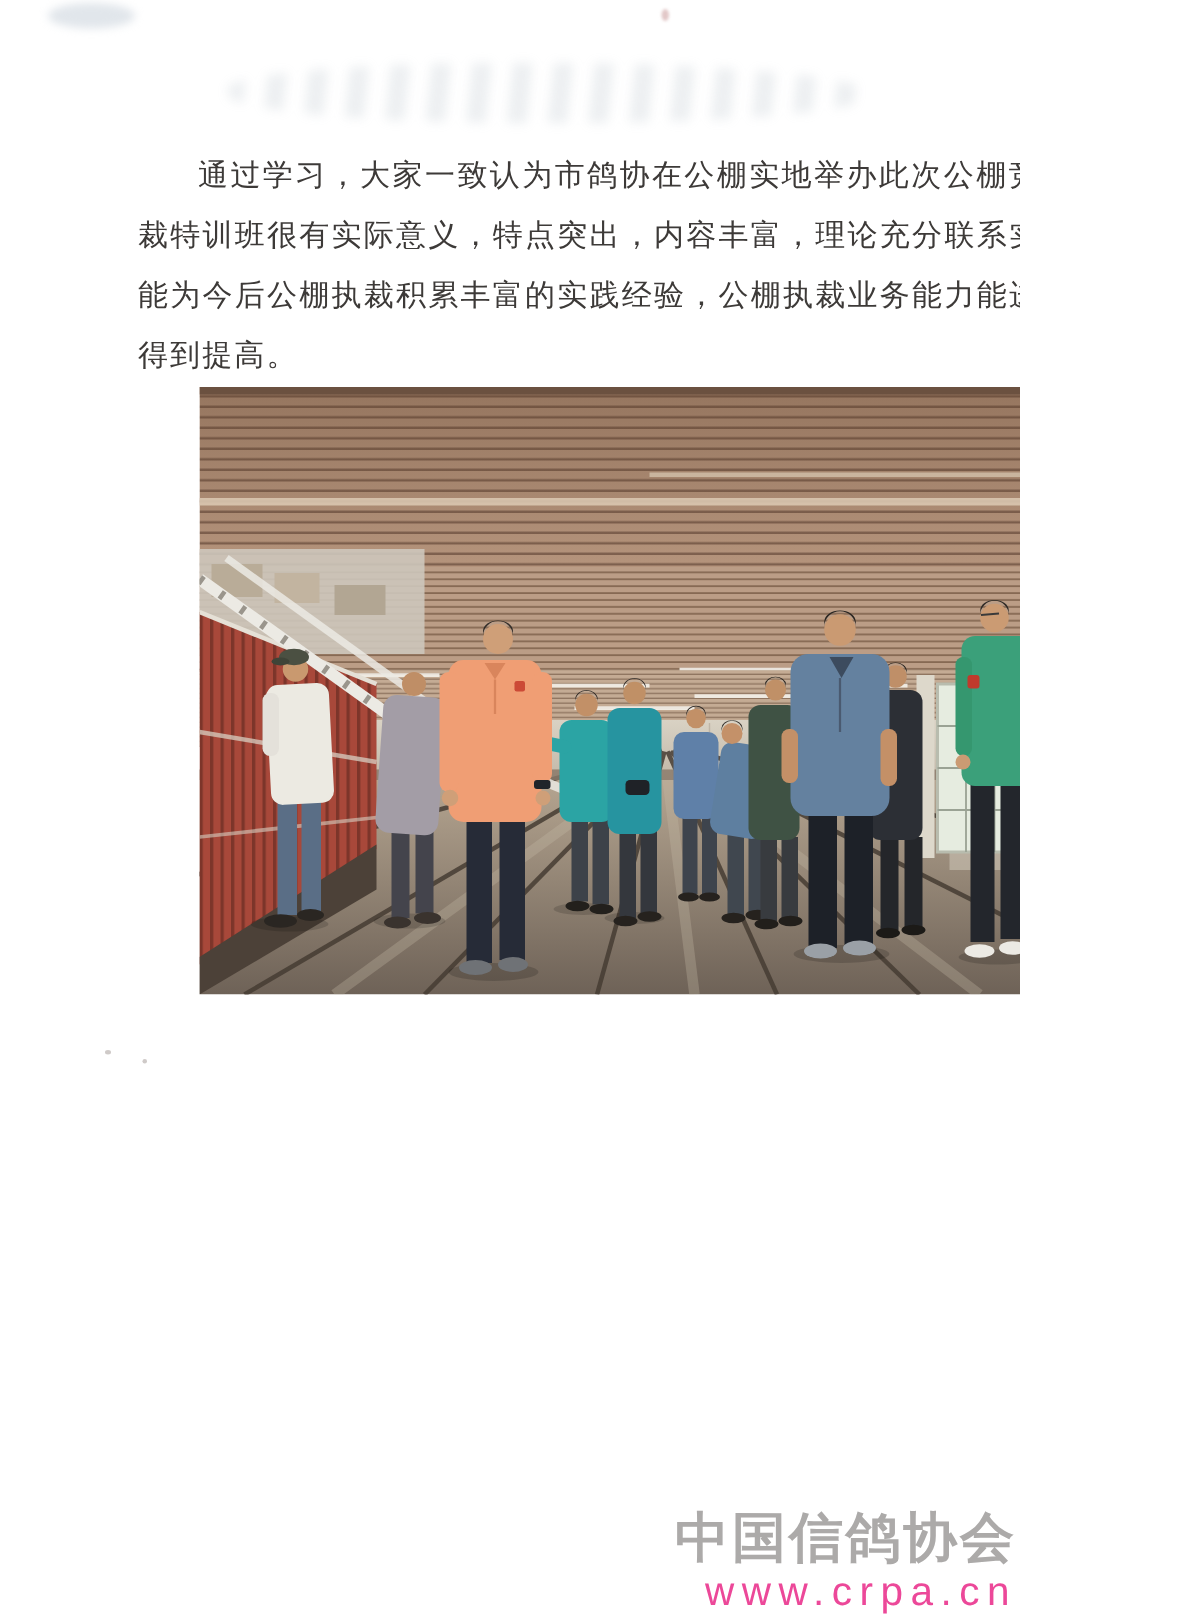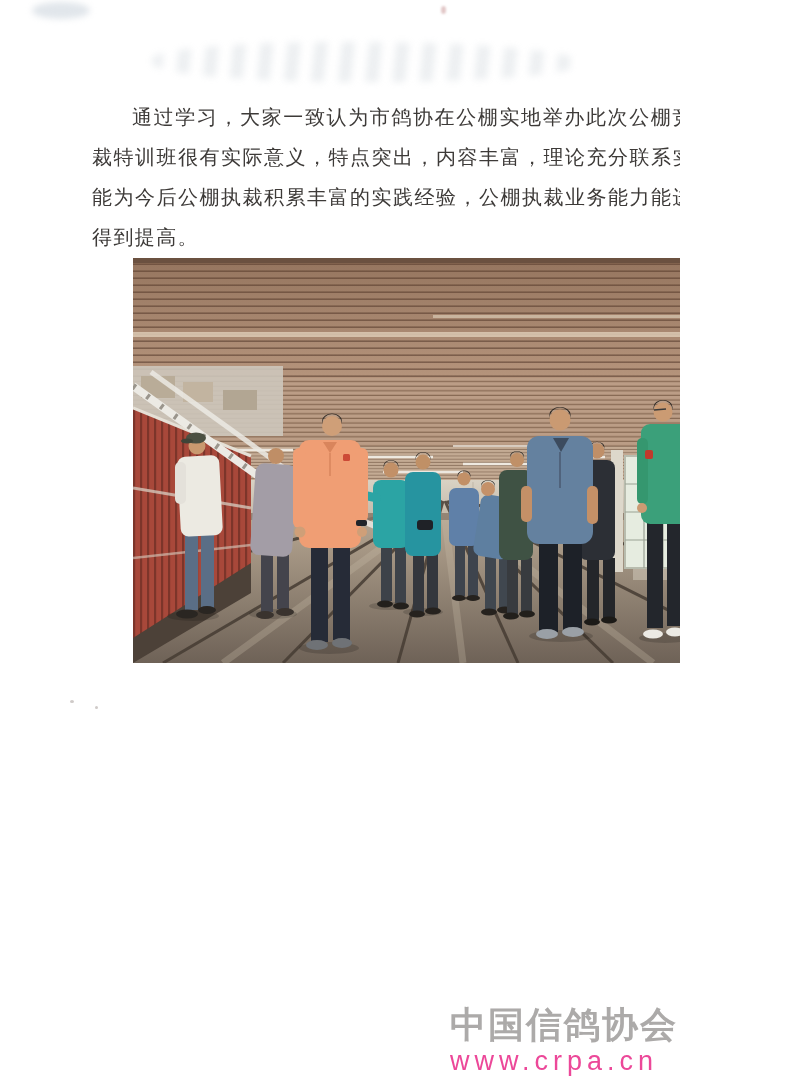--- a/index.html
+++ b/index.html
@@ -17,21 +17,21 @@
   .caption {
     position:absolute; top:677px; left:88px; width:652px;
     color:#c43a2c; font-weight:bold; font-size:20px; line-height:40px;
     letter-spacing:1px; text-indent:40px; text-align:justify; text-align-last:left;
   }
   .photo {
     position:absolute; top:258px; left:133px; width:567px; height:405px;
   }
   .photo svg { display:block; width:567px; height:405px; }
   .watermark {
-    position:absolute; top:1004px; right:2px; text-align:left;
+    position:absolute; top:1004px; right:2px; text-align:right;
     font-family:"Liberation Sans","DejaVu Sans",sans-serif;
   }
   .wm1 { font-size:36px; font-weight:bold; color:#acaaa9; letter-spacing:2px; line-height:42px; }
   .wm2 { font-size:27px; color:#ec4899; letter-spacing:5px; line-height:30px; }
   
   .bleed {
     position:absolute; top:42px; left:152px; width:430px; height:40px;
     background:
       repeating-linear-gradient(96deg, rgba(168,180,190,.38) 0 13px, rgba(255,255,255,0) 13px 27px);
     border-radius:45% 55% 50% 50%;

